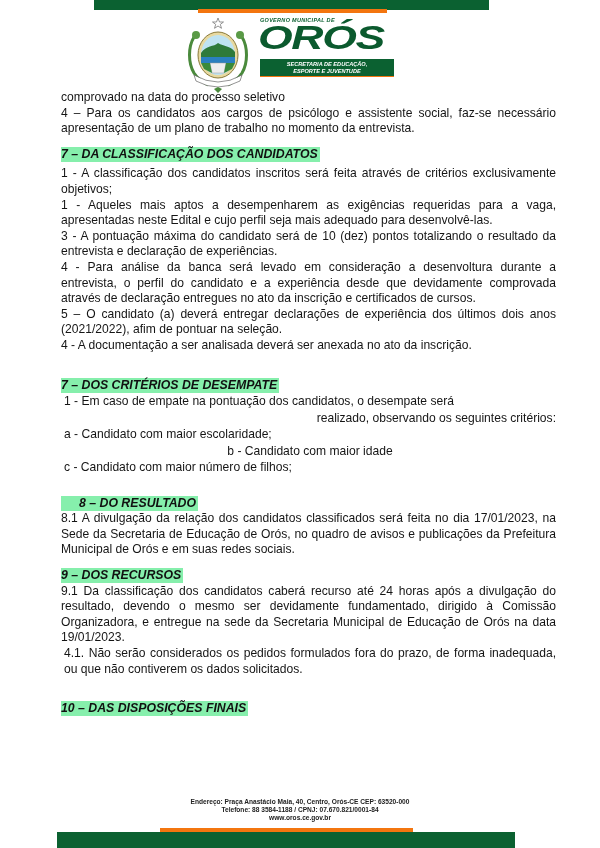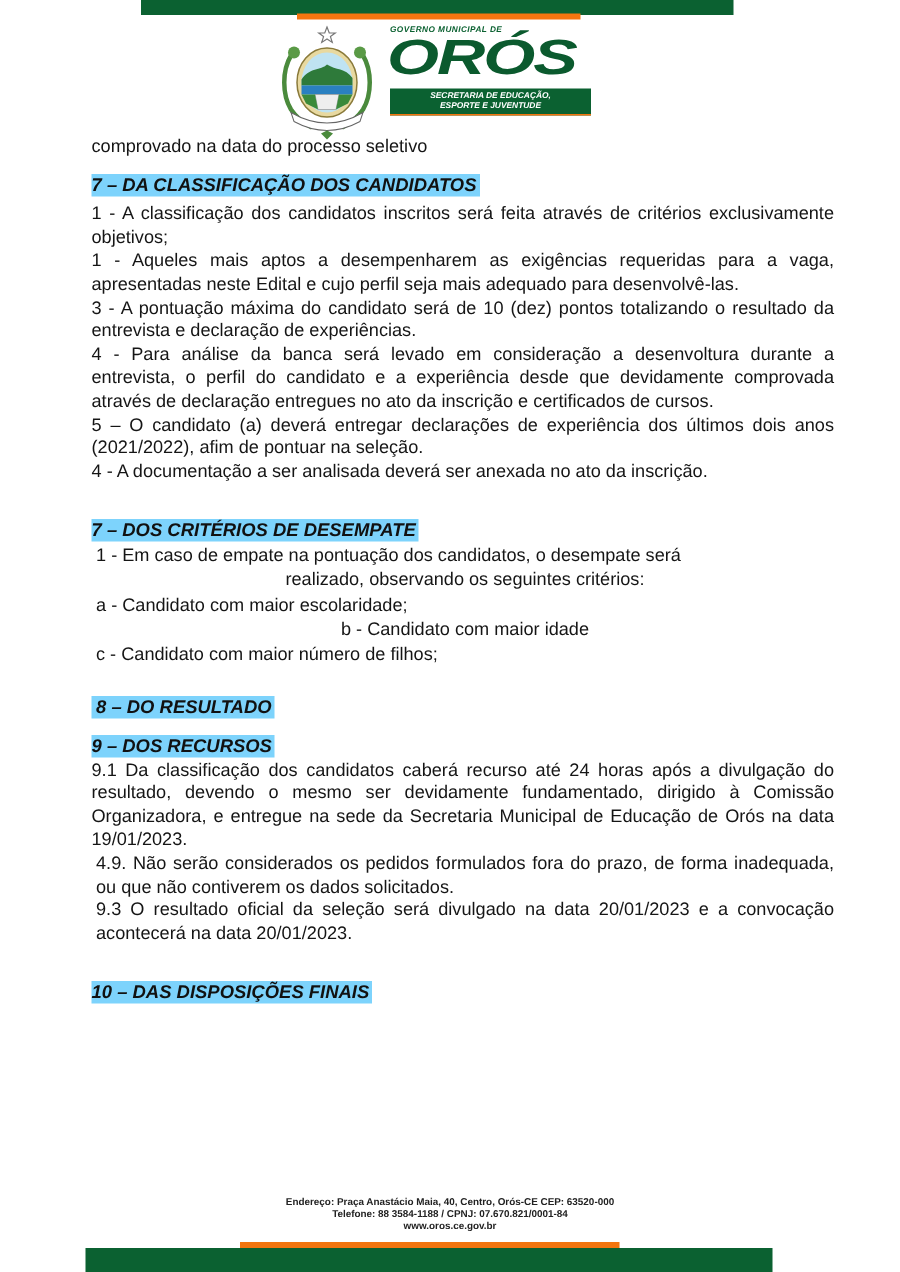--- a/index.html
+++ b/index.html
@@ -16,21 +16,21 @@
     .crest { position: absolute; left: 186px; top: 17px; width: 64px; height: 78px; }
     .brand { position: absolute; left: 258px; top: 17px; width: 140px; height: 60px; }
     .brand .gov { position: absolute; left: 2px; top: 0; font-size: 5.5px; font-weight: bold; font-style: italic; color: #0b6131; letter-spacing: 0.3px; white-space: nowrap; }
     .brand .name { position: absolute; left: 0; top: 4px; font-size: 33px; font-weight: 900; font-style: italic; color: #0b5a2e; letter-spacing: -1px; line-height: 1; white-space: nowrap; transform: scaleX(1.35); transform-origin: left top; }
     .brand .sec { position: absolute; left: 2px; top: 42px; width: 134px; height: 18px; background: #0b6131; color: #fff; font-size: 5.6px; font-weight: bold; font-style: italic; text-align: center; line-height: 7px; padding-top: 2px; box-sizing: border-box; border-bottom: 1.5px solid #f3750f; }
     .brand .sec span { display: block; }
 
     .content { position: absolute; left: 61px; top: 90px; width: 495px; font-size: 12.1px; line-height: 15.6px; color: #151515; }
     .content p { margin: 0; text-align: justify; }
     .content .j-last { text-align-last: left; }
-    .heading { display: inline-block; background: #7dd3fc; font-weight: bold; font-style: italic; font-size: 12.3px; line-height: 15px; padding: 0 2px 0 0; color: #111; }
+    .heading { display: inline-block; background: #86efac; font-weight: bold; font-style: italic; font-size: 12.3px; line-height: 15px; padding: 0 2px 0 0; color: #111; }
     .gap-s { height: 10px; }
     .gap-m { height: 20px; }
     .gap-l { height: 24px; }
     .indent1 { padding-left: 3px; }
 
     .footer { position: absolute; left: 0; top: 798px; width: 600px; text-align: center; font-size: 6.6px; font-weight: bold; line-height: 8px; color: #222; }
   </style>
 </head>
 <body>
 
@@ -58,56 +58,57 @@
   <div class="gov">GOVERNO MUNICIPAL DE</div>
   <div class="name">ORÓS</div>
   <div class="sec">
     <span>SECRETARIA DE EDUCAÇÃO,</span>
     <span>ESPORTE E JUVENTUDE</span>
   </div>
 </div>
 
 <div class="content">
   <p class="j-last">comprovado na data do processo seletivo</p>
+  <p class="j-last">4 – Para os candidatos aos cargos de psicólogo e assistente social, faz-se necessário apresentação de um plano de trabalho no momento da entrevista.</p>
 
   <div class="gap-s"></div>
   <div>
     <div class="heading">7 – DA CLASSIFICAÇÃO DOS CANDIDATOS</div>
     <div style="height:4px"></div>
     <p class="j-last">1 - A classificação dos candidatos inscritos será feita através de critérios exclusivamente objetivos;</p>
     <p class="j-last">1 - Aqueles mais aptos a desempenharem as exigências requeridas para a vaga, apresentadas neste Edital e cujo perfil seja mais adequado para desenvolvê-las.</p>
     <p class="j-last">3 - A pontuação máxima do candidato será de 10 (dez) pontos totalizando o resultado da entrevista e declaração de experiências.</p>
     <p class="j-last">4 - Para análise da banca será levado em consideração a desenvoltura durante a entrevista, o perfil do candidato e a experiência desde que devidamente comprovada através de declaração entregues no ato da inscrição e certificados de cursos.</p>
     <p class="j-last">5 – O candidato (a) deverá entregar declarações de experiência dos últimos dois anos (2021/2022), afim de pontuar na seleção.</p>
     <p class="j-last">4 - A documentação a ser analisada deverá ser anexada no ato da inscrição.</p>
   </div>
 
   <div class="gap-l"></div>
   <div>
     <div class="heading">7 – DOS CRITÉRIOS DE DESEMPATE</div>
     <div style="line-height:16.5px">
       <p class="indent1" style="text-align:left">1 - Em caso de empate na pontuação dos candidatos, o desempate será</p>
-      <p class="indent1" style="text-align:center">realizado, observando os seguintes critérios:</p>
+      <p class="indent1" style="text-align:right">realizado, observando os seguintes critérios:</p>
       <p class="indent1" style="text-align:left">a - Candidato com maior escolaridade;</p>
       <p class="indent1" style="text-align:center">b - Candidato com maior idade</p>
       <p class="indent1" style="text-align:left">c - Candidato com maior número de filhos;</p>
     </div>
   </div>
 
   <div class="gap-m"></div>
   <div>
-    <div class="heading" style="padding-left:3px">8 – DO RESULTADO</div>
+    <div class="heading" style="padding-left:18px">8 – DO RESULTADO</div>
+    <p class="j-last">8.1 A divulgação da relação dos candidatos classificados será feita no dia 17/01/2023, na Sede da Secretaria de Educação de Orós, no quadro de avisos e publicações da Prefeitura Municipal de Orós e em suas redes sociais.</p>
   </div>
 
   <div class="gap-s"></div>
   <div>
     <div class="heading">9 – DOS RECURSOS</div>
     <p class="j-last">9.1 Da classificação dos candidatos caberá recurso até 24 horas após a divulgação do resultado, devendo o mesmo ser devidamente fundamentado, dirigido à Comissão Organizadora, e entregue na sede da Secretaria Municipal de Educação de Orós na data 19/01/2023.</p>
-    <p class="j-last indent1">4.9. Não serão considerados os pedidos formulados fora do prazo, de forma inadequada, ou que não contiverem os dados solicitados.</p>
-    <p class="j-last indent1">9.3 O resultado oficial da seleção será divulgado na data 20/01/2023 e a convocação acontecerá na data 20/01/2023.</p>
+    <p class="j-last indent1">4.1. Não serão considerados os pedidos formulados fora do prazo, de forma inadequada, ou que não contiverem os dados solicitados.</p>
   </div>
 
   <div class="gap-l"></div>
   <div>
     <div class="heading">10 – DAS DISPOSIÇÕES FINAIS</div>
   </div>
 </div>
 
 <div class="footer">
   <div>Endereço: Praça Anastácio Maia, 40, Centro, Orós-CE CEP: 63520-000</div>

